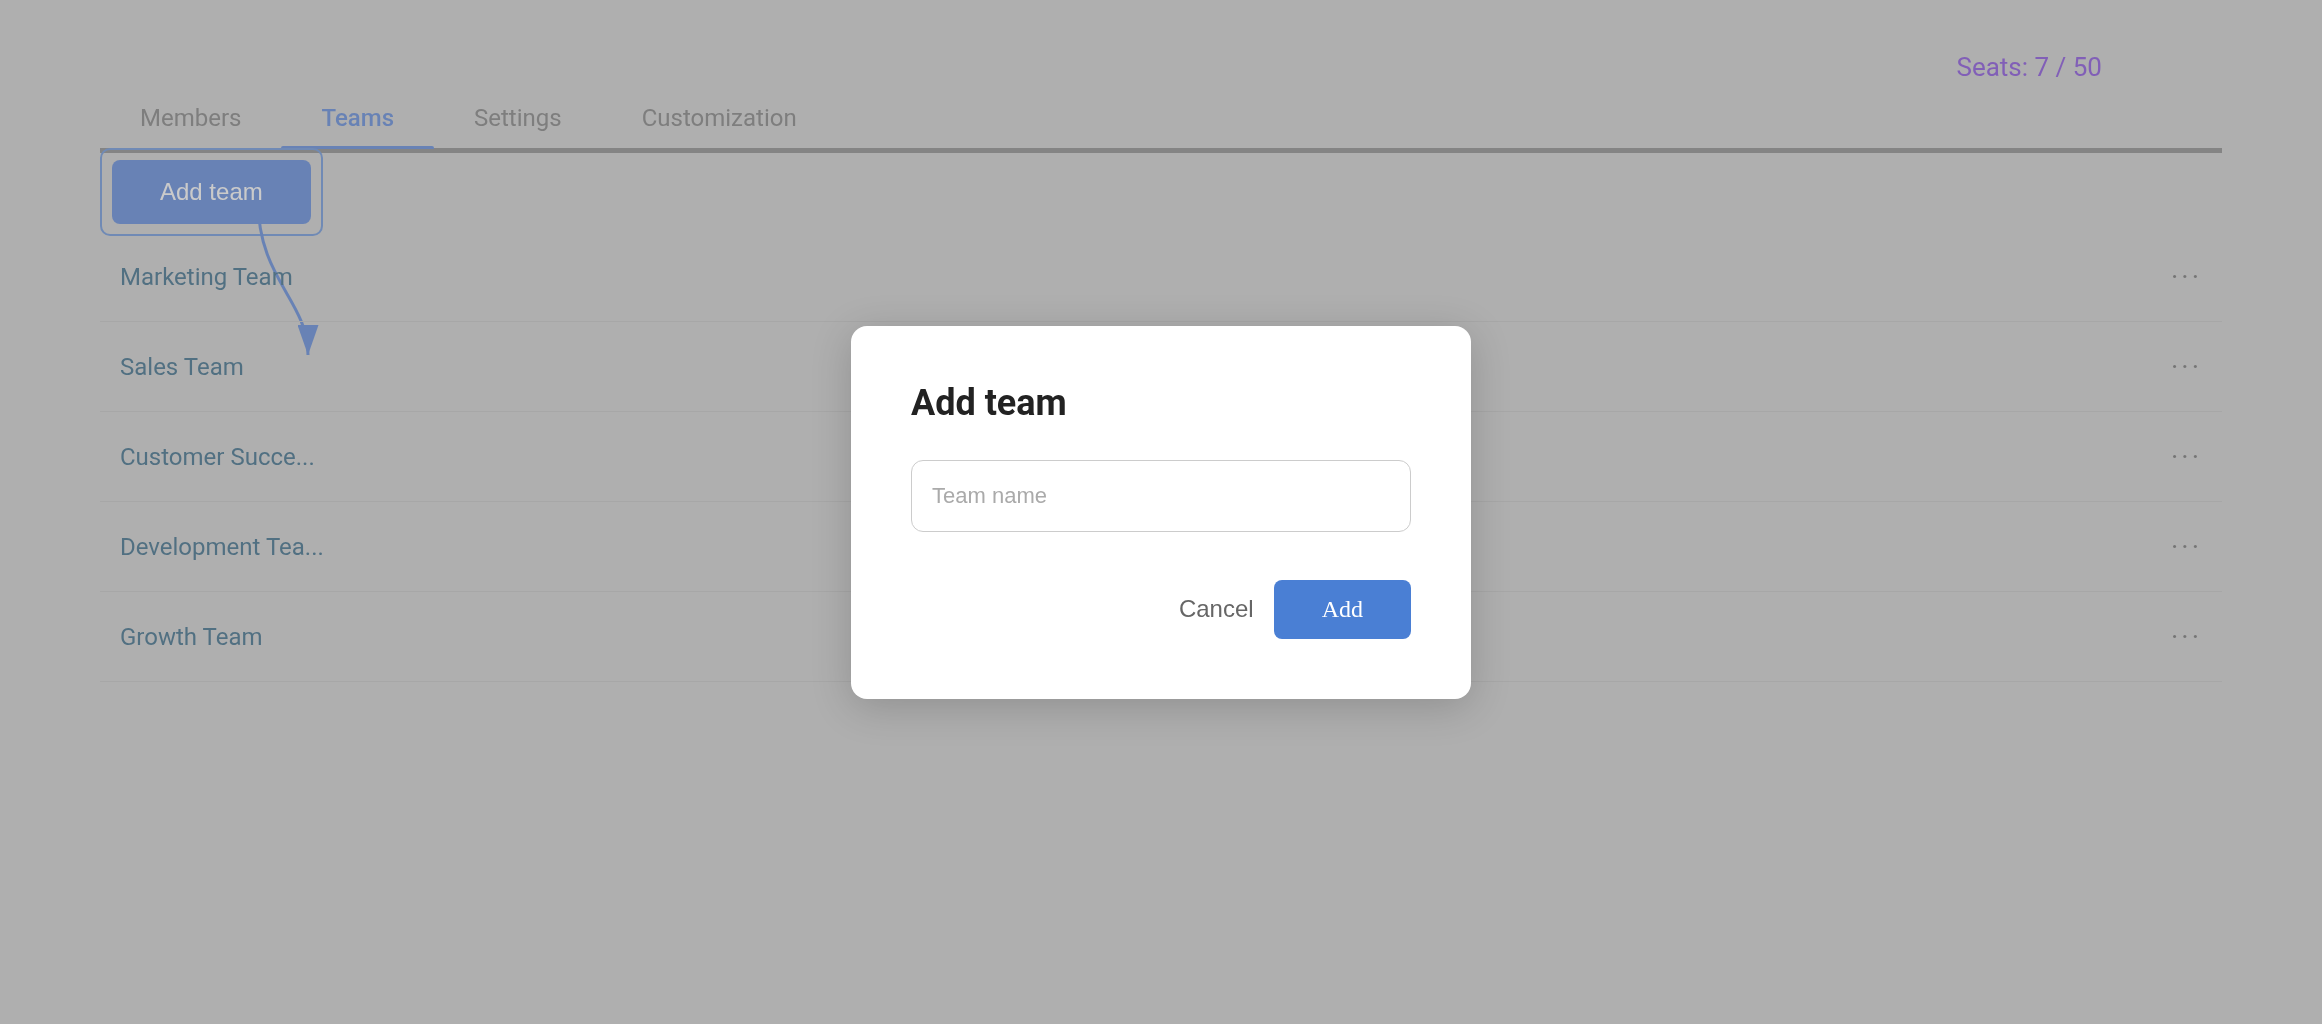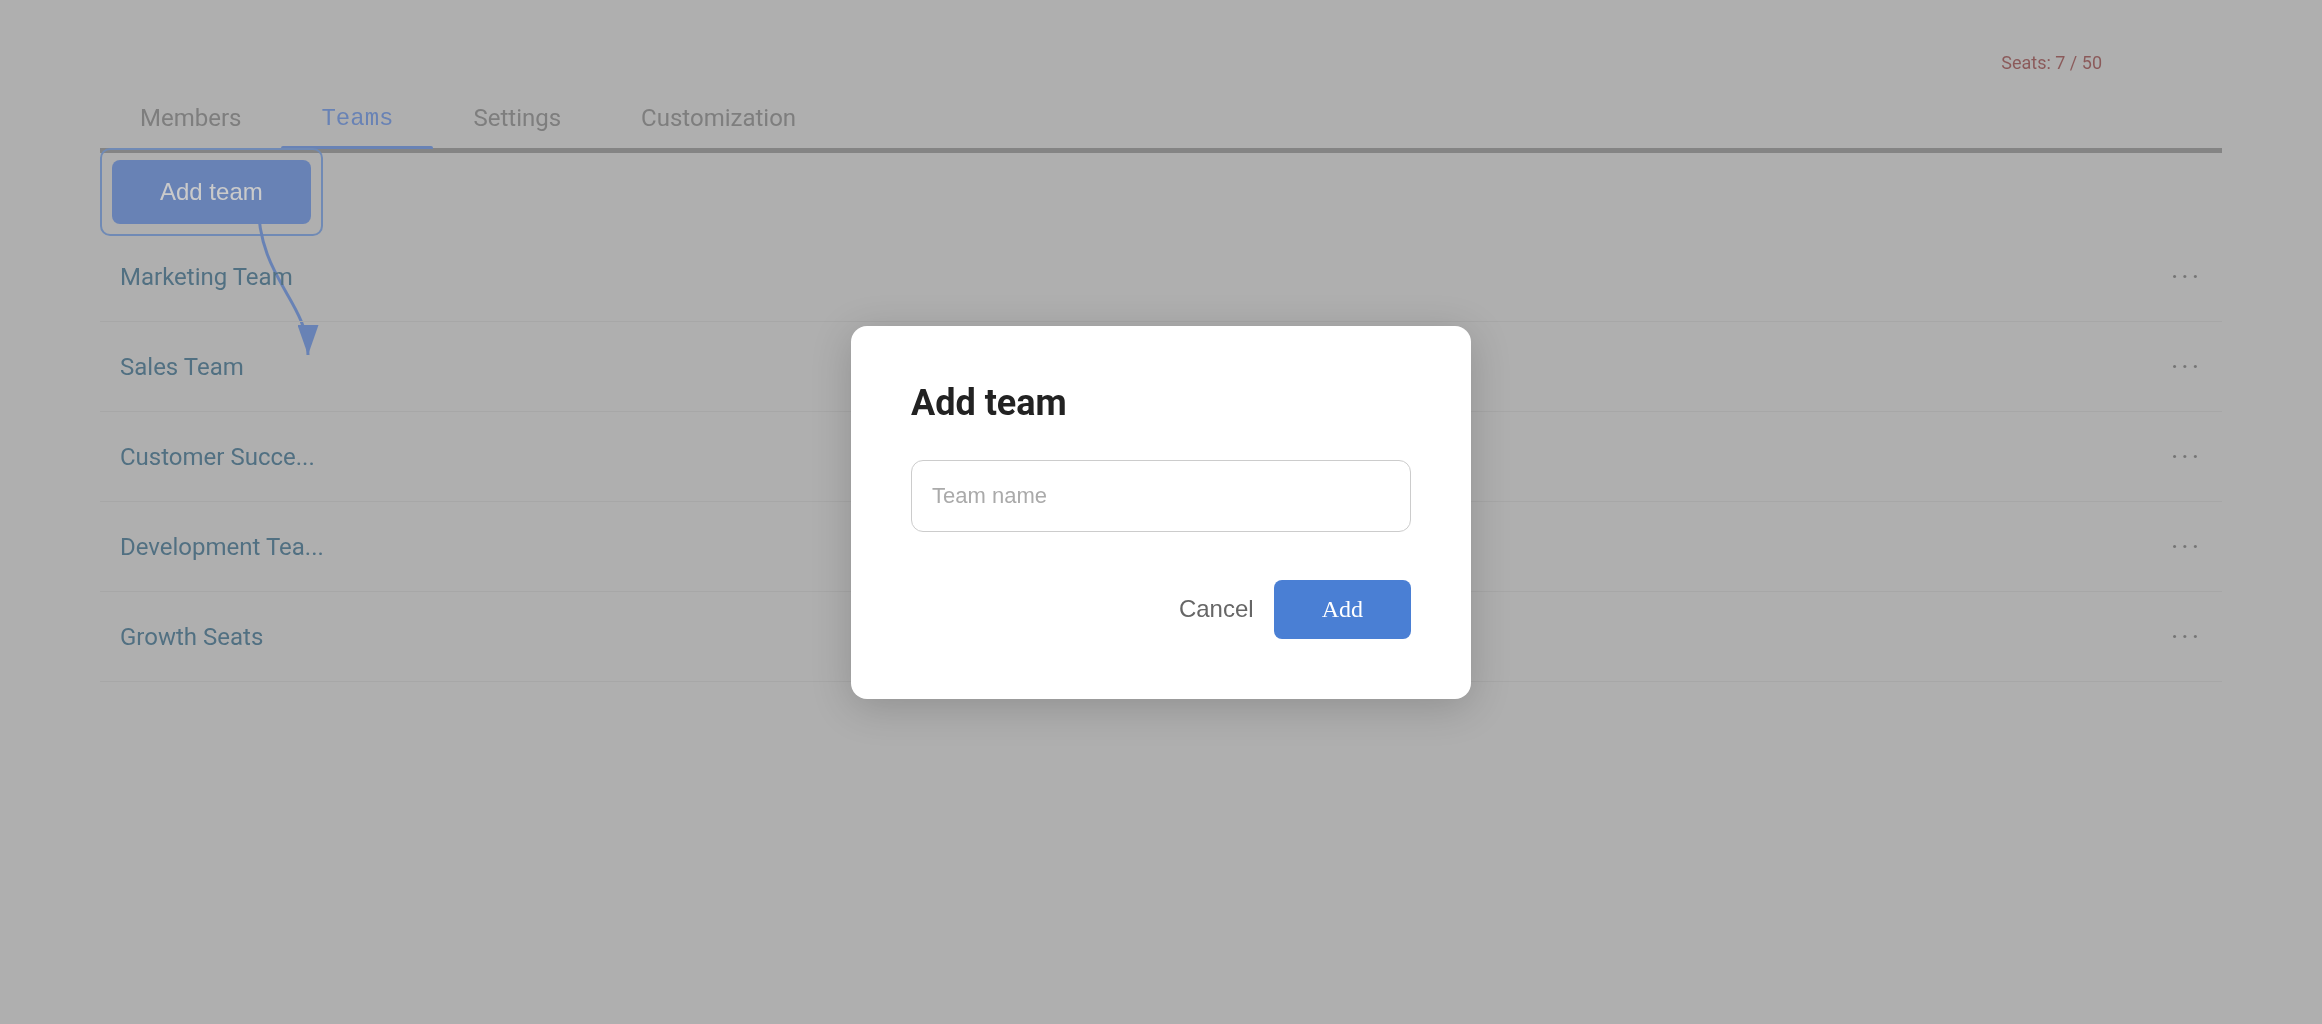--- a/index.html
+++ b/index.html
@@ -31,22 +31,22 @@
       width: 100%;
       height: 100%;
       background: #c8c8c8;
     }
 
     
     .seats-info {
       position: absolute;
       top: 52px;
       right: 220px;
-      font-size: 18px;
-      color: #7f1d1d;
+      font-size: 26px;
+      color: #6d28d9;
       font-weight: 400;
     }
 
     
     .tab-nav {
       position: absolute;
       top: 88px;
       left: 100px;
       right: 100px;
       display: flex;
@@ -60,21 +60,20 @@
       font-size: 24px;
       color: #666;
       cursor: pointer;
       position: relative;
       text-decoration: none;
     }
 
     .tab-item.active {
       color: #3b6fd4;
       font-weight: 500;
-      font-family: Liberation Mono, monospace;
     }
 
     .tab-item.active::after {
       content: '';
       position: absolute;
       bottom: -1px;
       left: 0;
       right: 0;
       height: 3px;
       background: #3b6fd4;
@@ -258,21 +257,21 @@
       </div>
       <div class="team-row">
         <span class="team-name">Customer Succe...</span>
         <span class="team-menu">···</span>
       </div>
       <div class="team-row">
         <span class="team-name">Development Tea...</span>
         <span class="team-menu">···</span>
       </div>
       <div class="team-row">
-        <span class="team-name">Growth Seats</span>
+        <span class="team-name">Growth Team</span>
         <span class="team-menu">···</span>
       </div>
     </div>
 
   </div>
 
   <div class="overlay">
     <div class="modal">
       <h2 class="modal-title">Add team</h2>
       <input class="modal-input" type="text" placeholder="Team name" style="">

